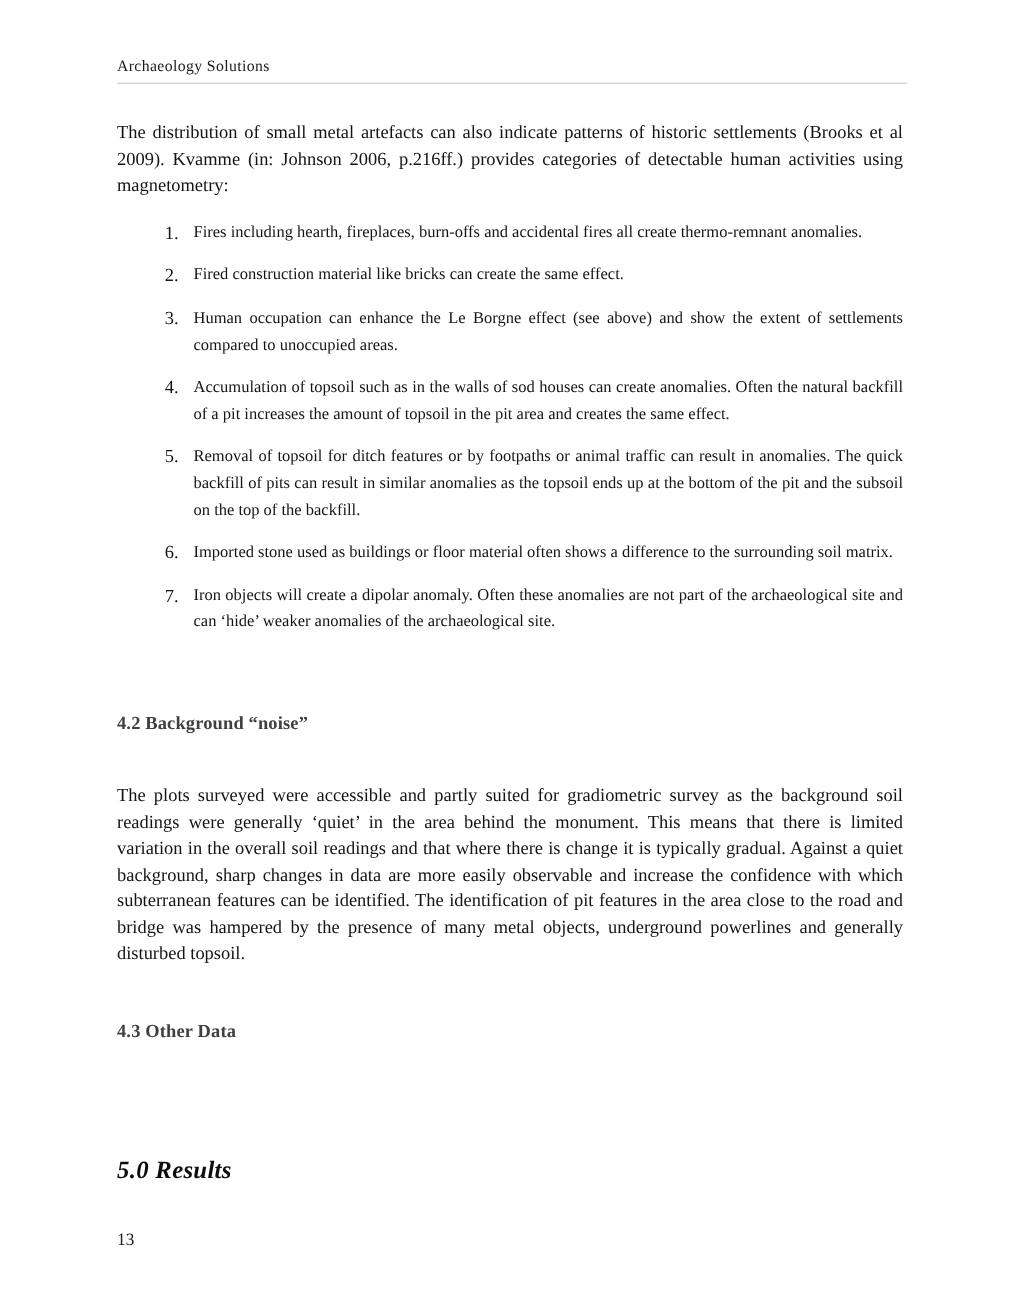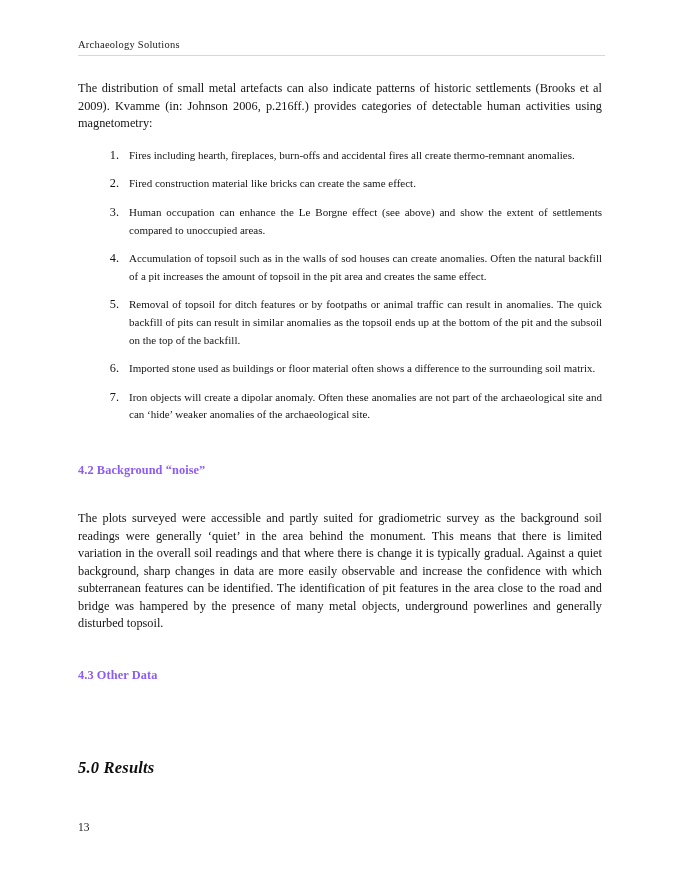--- a/index.html
+++ b/index.html
@@ -75,40 +75,40 @@
     counter-increment: numitem;
     position: relative;
     padding-left: 32px;
     margin-left: 19px;
     margin-bottom: 11px;
     font-size: 11px;
     line-height: 17.6px;
     text-align: justify;
     color: #141414;
   }
-  ol.num-list > li:last-child { margin-bottom: 0; }
+  ol.num-list > li:last-child { margin-bottom: 12px; }
   ol.num-list > li::before {
     content: counter(numitem) ".";
     position: absolute;
     left: 0;
     top: 0;
     width: 22px;
     text-align: right;
     font-size: 12.3px;
     line-height: 17.6px;
     color: #141414;
   }
 
   
   h2.sub-head {
     margin: 0;
     font-size: 12.3px;
     font-weight: bold;
     line-height: 17px;
-    color: #8b5cf6;
+    color: #404040;
     letter-spacing: 0.1px;
   }
   h1.major-head {
     margin: 0;
     font-size: 16.5px;
     font-weight: bold;
     font-style: italic;
     line-height: 20px;
     color: #0d0d0d;
     letter-spacing: 0.2px;

